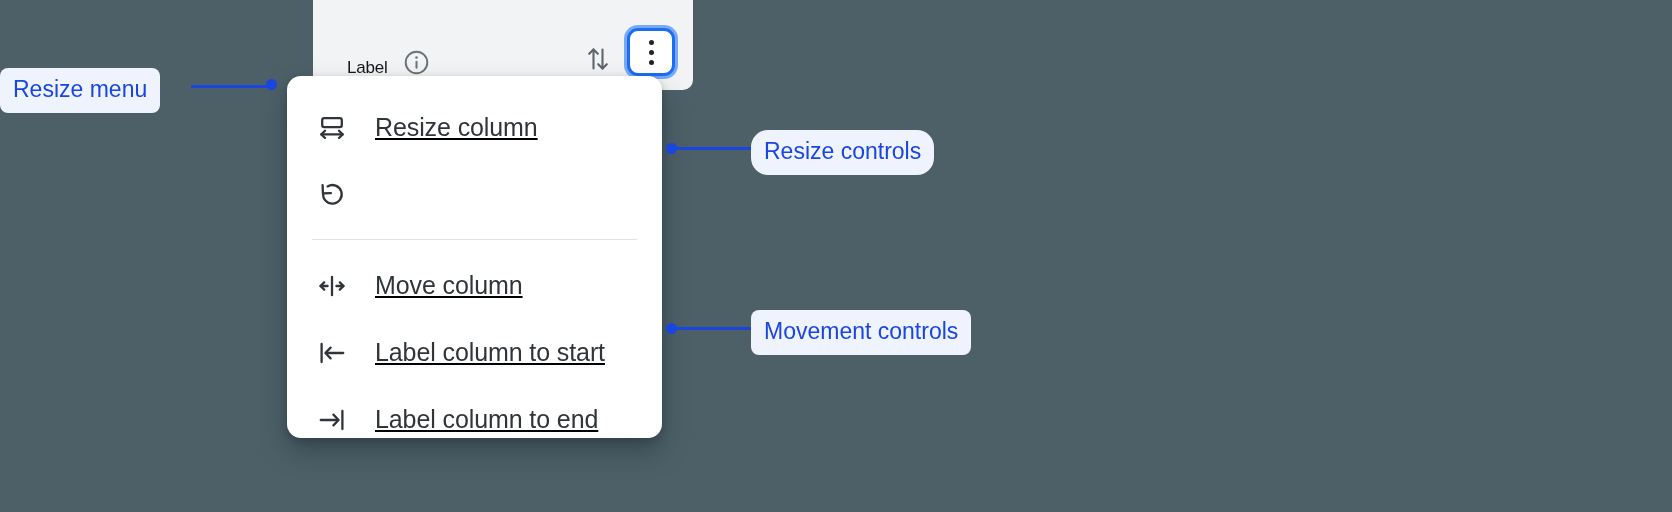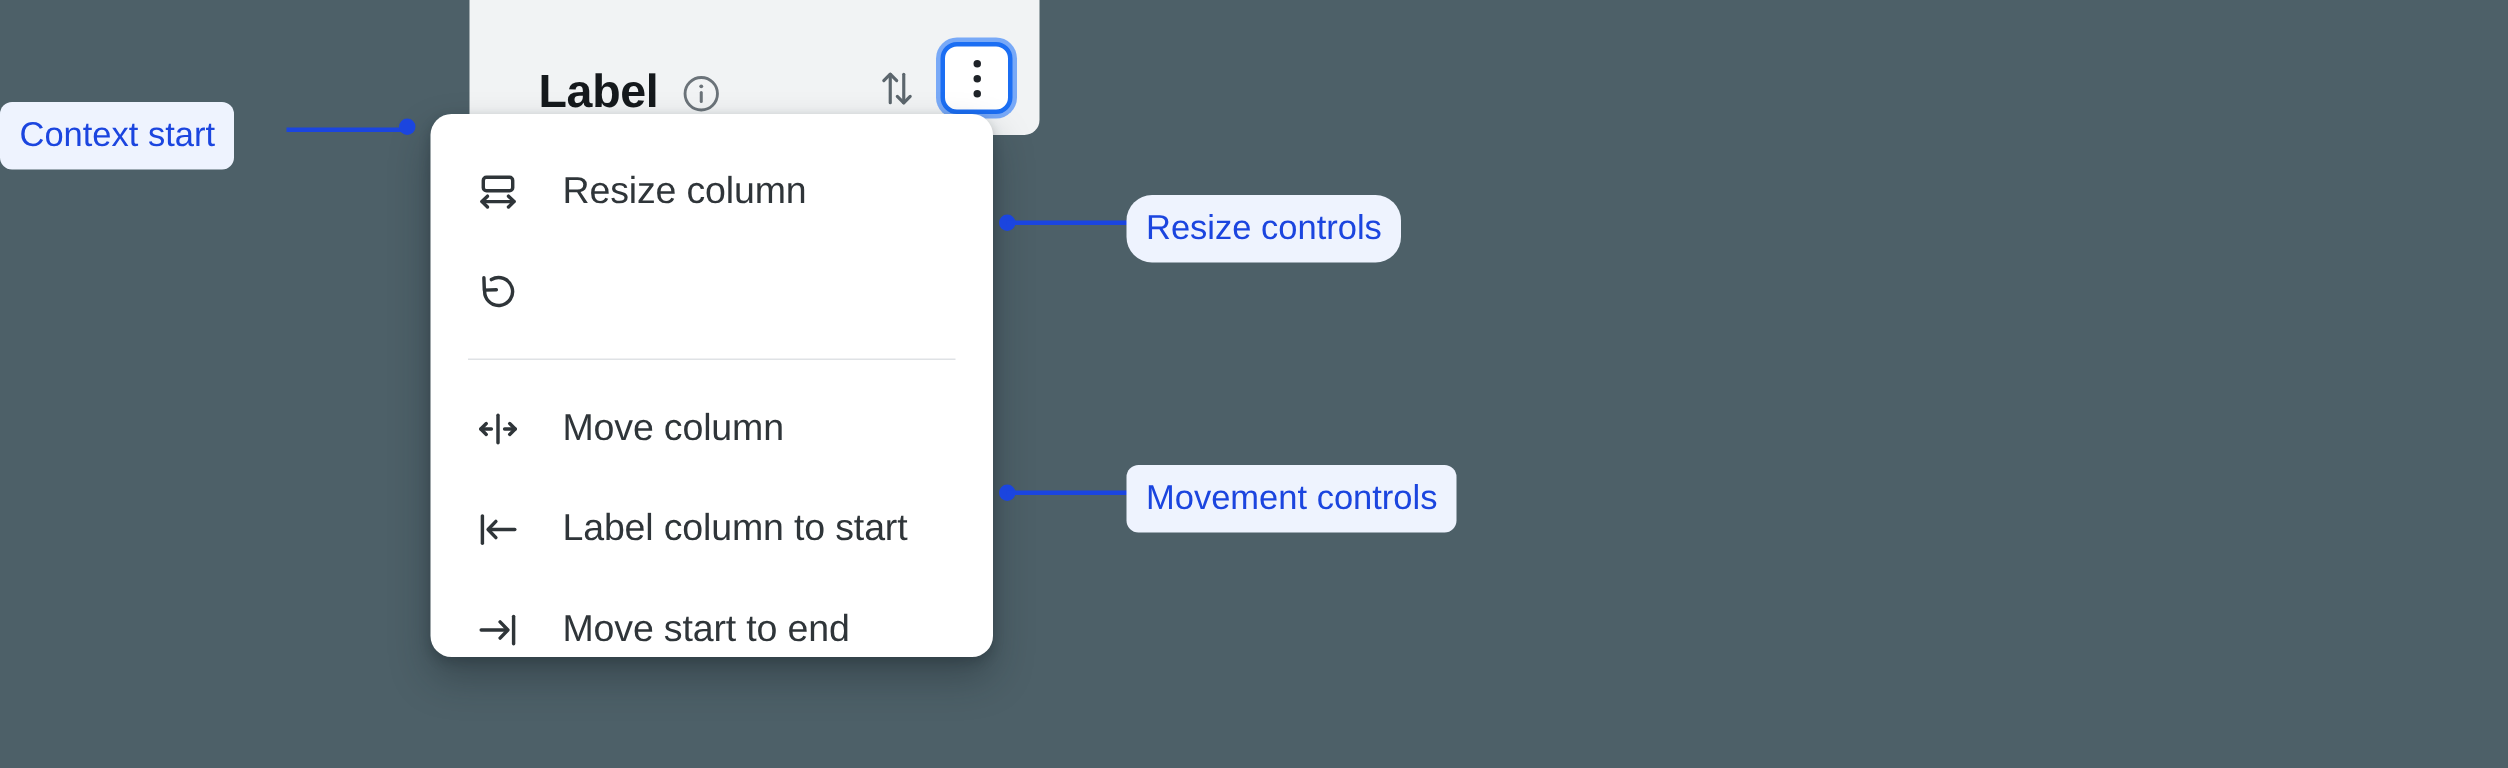--- a/index.html
+++ b/index.html
@@ -25,26 +25,25 @@
     width: 380px;
     height: 104px;
     background: #f1f3f4;
     border-radius: 10px;
     display: flex;
     align-items: flex-end;
     padding: 0 18px 14px 34px;
   }
 
   .header-label {
-    font-size: 31px;
-    font-weight: bold;
+    font-size: 17px;
+    font-weight: normal;
     color: #15191c;
     letter-spacing: -0.2px;
     line-height: 1;
-    margin-left: 12px;
   }
 
   .info-icon {
     margin-left: 15px;
     width: 27px;
     height: 27px;
     flex: 0 0 auto;
     display: block;
   }
 
@@ -96,20 +95,21 @@
     padding: 18px 0;
     z-index: 5;
   }
 
   .menu-item {
     display: flex;
     align-items: center;
     height: 67px;
     padding: 0 26px 0 30px;
     cursor: pointer;
+    text-decoration: underline;
   }
 
   .menu-icon {
     width: 30px;
     height: 30px;
     flex: 0 0 auto;
     margin-right: 28px;
     display: block;
   }
 
@@ -251,26 +251,26 @@
   </div>
 
   <div class="menu-item">
     <svg class="menu-icon" viewBox="0 0 30 30">
       <g stroke="#2f3539" stroke-width="2.3" stroke-linecap="round" stroke-linejoin="round" fill="none">
         <path d="M25.4 5.9 V 24.1"></path>
         <path d="M3.8 15 H 20.8"></path>
         <path d="M16.4 9.6 L 21.6 15 L 16.4 20.4"></path>
       </g>
     </svg>
-    <span class="menu-text">Move start to end</span>
+    <span class="menu-text">Label column to end</span>
   </div>
 </div>
 
 <div class="annotation" id="anno-context">
-  <span class="anno-pill">Context start</span>
+  <span class="anno-pill">Resize menu</span>
   <span class="anno-line"></span>
   <span class="anno-dot"></span>
 </div>
 
 <div class="annotation" id="anno-resize">
   <span class="anno-dot"></span>
   <span class="anno-line"></span>
   <span class="anno-pill">Resize controls</span>
 </div>
 

